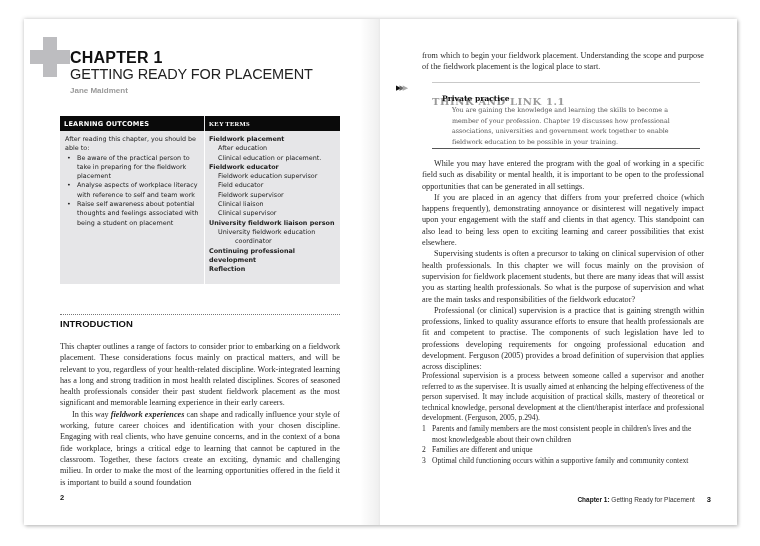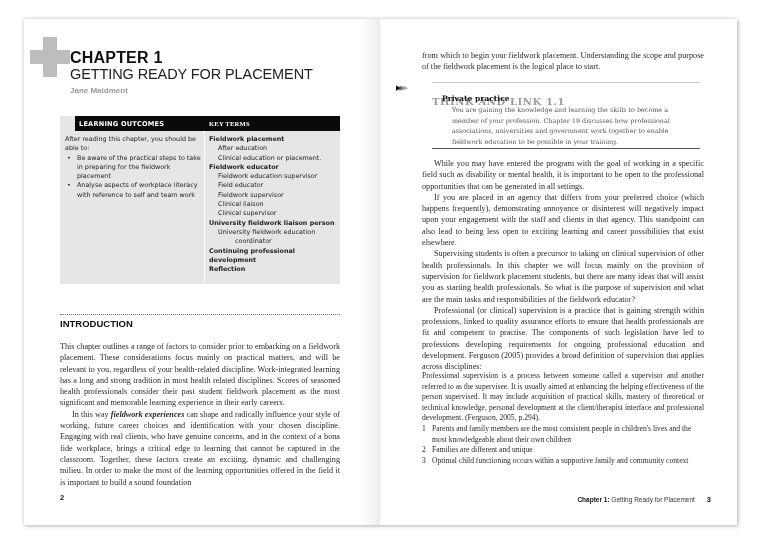--- a/index.html
+++ b/index.html
@@ -17,21 +17,21 @@
   
   .cross { position: absolute; left: 6px; top: 18px; width: 40px; height: 40px; }
   .cross .v { position: absolute; left: 13px; top: 0; width: 14px; height: 40px; background: #bdbdc0; }
   .cross .h { position: absolute; left: 0; top: 13px; width: 40px; height: 14px; background: #bdbdc0; }
   .chap-num { position: absolute; left: 46px; top: 30px; font-family: "Liberation Sans", sans-serif; font-weight: bold; font-size: 16px; color: #111; letter-spacing: 0.2px; }
   .chap-title { position: absolute; left: 46px; top: 47px; font-family: "Liberation Sans", sans-serif; font-size: 14.5px; color: #222; letter-spacing: -0.1px; }
   .author { position: absolute; left: 46px; top: 67px; font-family: "Liberation Sans", sans-serif; font-weight: bold; font-size: 8px; color: #9a9a9a; }
 
   .lo-box { position: absolute; left: 36px; top: 97px; width: 280px; height: 168px; background: #e6e6e8; }
   .lo-head { position: absolute; top: 0; height: 15px; background: #0a0a0a; color: #fff; font-family: "DejaVu Sans", sans-serif; font-size: 6.6px; font-weight: bold; padding: 4px 0 0 4px; letter-spacing: 0.2px; }
-  .lo-head.c1 { left: 0; width: 144px; margin-left: 15px; }
+  .lo-head.c1 { left: 0; width: 144px; }
   .lo-head.c2 { left: 145px; width: 135px; font-family: Liberation Serif, serif; }
   .lo-divider { position: absolute; left: 144px; top: 15px; width: 1px; height: 153px; background: #fff; }
   .lo-col { position: absolute; top: 19px; font-family: "DejaVu Sans", sans-serif; font-size: 6.4px; line-height: 9.3px; color: #222; }
   .lo-col.c1 { left: 5px; width: 138px; }
   .lo-col.c2 { left: 149px; width: 131px; }
   .lo-col ul { list-style: none; }
   .lo-col li { position: relative; padding-left: 12px; }
   .lo-col li::before { content: "•"; position: absolute; left: 2px; top: 0; }
   .kt-term { font-weight: bold; }
   .kt-sub { padding-left: 9px; }
@@ -80,22 +80,23 @@
     <div class="chap-title">GETTING READY FOR PLACEMENT</div>
     <div class="author">Jane Maidment</div>
 
     <div class="lo-box">
       <div class="lo-head c1">LEARNING OUTCOMES</div>
       <div class="lo-head c2">KEY TERMS</div>
       <div class="lo-divider"></div>
       <div class="lo-col c1">
         <div>After reading this chapter, you should be able to:</div>
         <ul>
-          <li>Be aware of the practical steps to take in preparing for the fieldwork placement</li>
+          <li>Be aware of the practical person to take in preparing for the fieldwork placement</li>
           <li>Analyse aspects of workplace literacy with reference to self and team work</li>
+          <li>Raise self awareness about potential thoughts and feelings associated with being a student on placement</li>
         </ul>
       </div>
       <div class="lo-col c2">
         <div class="kt-term">Fieldwork placement</div>
         <div class="kt-sub">After education</div>
         <div class="kt-sub">Clinical education or placement.</div>
         <div class="kt-term">Fieldwork educator</div>
         <div class="kt-sub">Fieldwork education supervisor</div>
         <div class="kt-sub">Field educator</div>
         <div class="kt-sub">Fieldwork supervisor</div>

